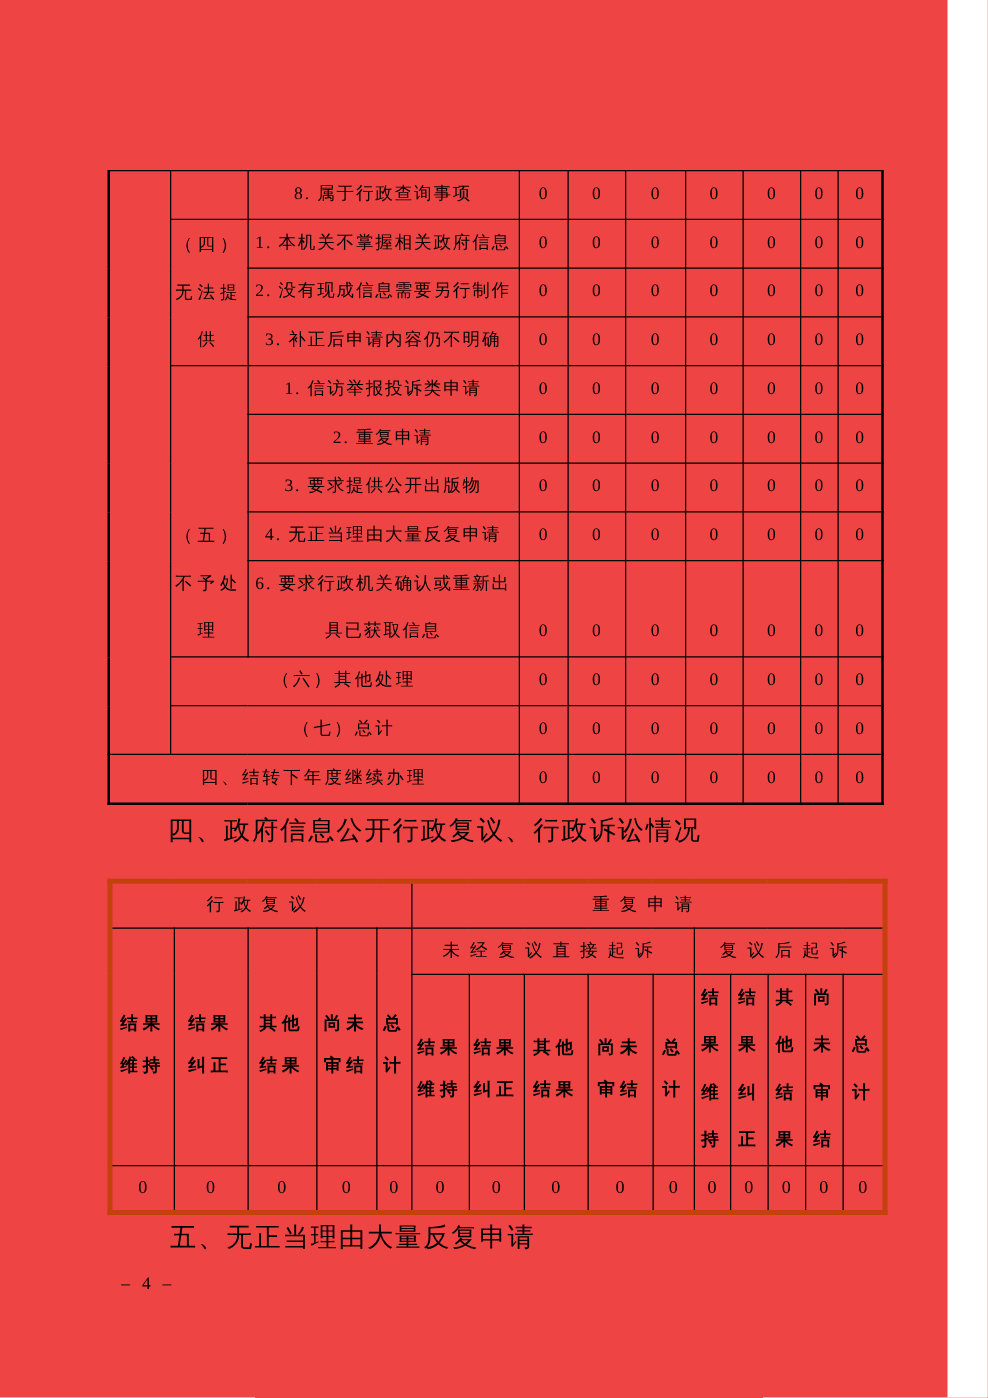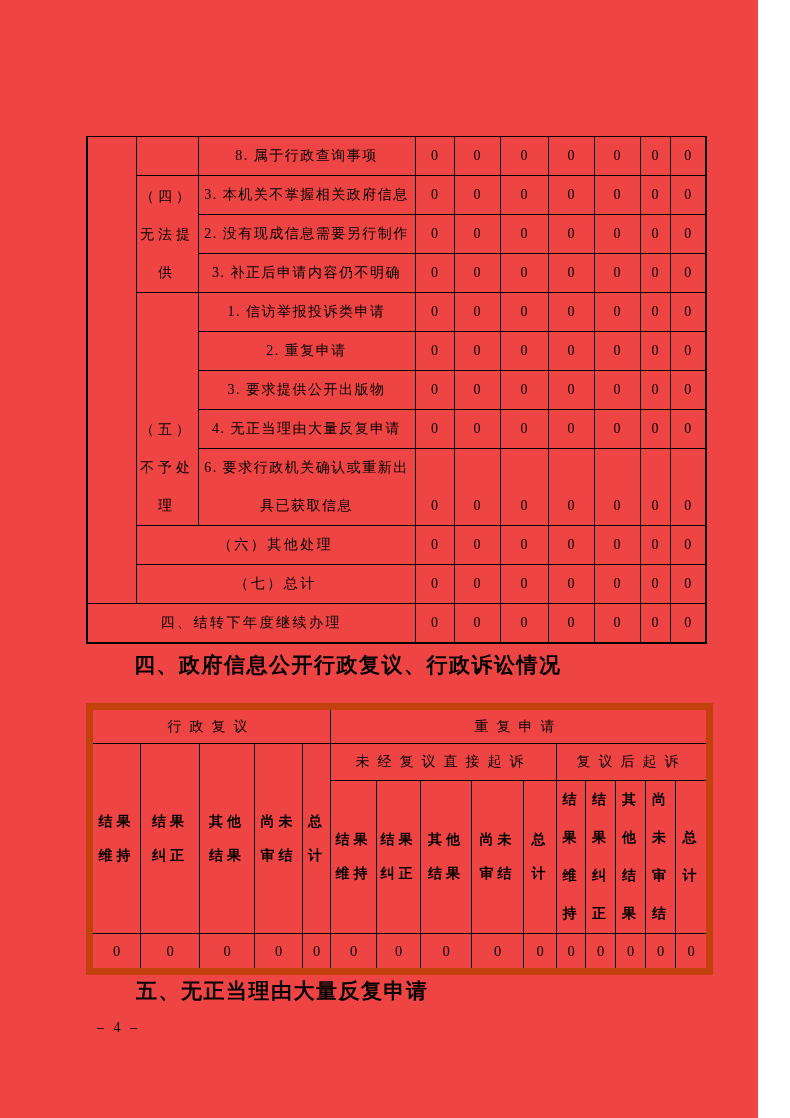--- a/index.html
+++ b/index.html
@@ -19,36 +19,36 @@
     vertical-align:bottom; font-size:14px; line-height:38px;
   }
   #t1 td.desc { letter-spacing:1.5px; padding:0 2px; word-break:break-all; }
   #t1 td.wide { letter-spacing:2.5px; }
   #t1 td.grpcell { letter-spacing:4px; word-break:break-all; padding:0 2px;margin-left:32px; }
   .h39 { height:39px; } .h38 { height:38px; } .h77 { height:77px; }
   td.num, #t2 td.num { font-size:14.5px; font-family:"Liberation Serif","DejaVu Serif",serif; }
   
   #t2 {
     position:absolute; left:86px; top:703px; width:620px;
-    border-collapse:collapse; table-layout:fixed; border:7px solid #c2410c;
+    border-collapse:collapse; table-layout:fixed; border:4px solid #c2410c;
   }
   #t2 td {
     border:1px solid #000; padding:0; text-align:center;
     vertical-align:middle; font-size:14px;
   }
   #t2 tr.r37 { height:37px; } #t2 tr.r151 { height:151px; } #t2 tr.r38 { height:38px; }
   #t2 td.grp { letter-spacing:8px; }
   #t2 .hw { margin:0 auto; word-break:break-all; line-height:34px; letter-spacing:4px;font-weight:bold; }
   #t2 .w2 { width:40px; }
   #t2 .w1 { width:17px; }
   #t2 td.vert .hw { line-height:38px; }
   
   .heading {
     position:absolute; font-family:"Liberation Sans","DejaVu Sans",sans-serif;
-    font-weight:bold; font-size:21px; letter-spacing:1.5px; line-height:32px;
+    font-weight:normal; font-size:21px; letter-spacing:1.5px; line-height:32px;
     white-space:nowrap;
   }
   #sec4 { left:134px; top:649px; }
   #sec5 { left:136px; top:975px; }
   .pagenum {
     position:absolute; left:97px; top:1020px; font-size:14px; letter-spacing:3px;
     font-family:"Liberation Serif","DejaVu Serif",serif;
   }
 </style>
 </head>
@@ -77,21 +77,21 @@
       <td class="num">0</td>
           <td class="num">0</td>
           <td class="num">0</td>
           <td class="num">0</td>
           <td class="num">0</td>
           <td class="num">0</td>
           <td class="num">0</td>
         </tr>
       <tr class="h38">
         <td class="grpcell" rowspan="3">（四）无法提供</td>
-        <td class="desc">3. 本机关不掌握相关政府信息</td>
+        <td class="desc">1. 本机关不掌握相关政府信息</td>
       <td class="num">0</td>
           <td class="num">0</td>
           <td class="num">0</td>
           <td class="num">0</td>
           <td class="num">0</td>
           <td class="num">0</td>
           <td class="num">0</td>
         </tr>
       <tr class="h39">
         <td class="desc">2. 没有现成信息需要另行制作</td>

